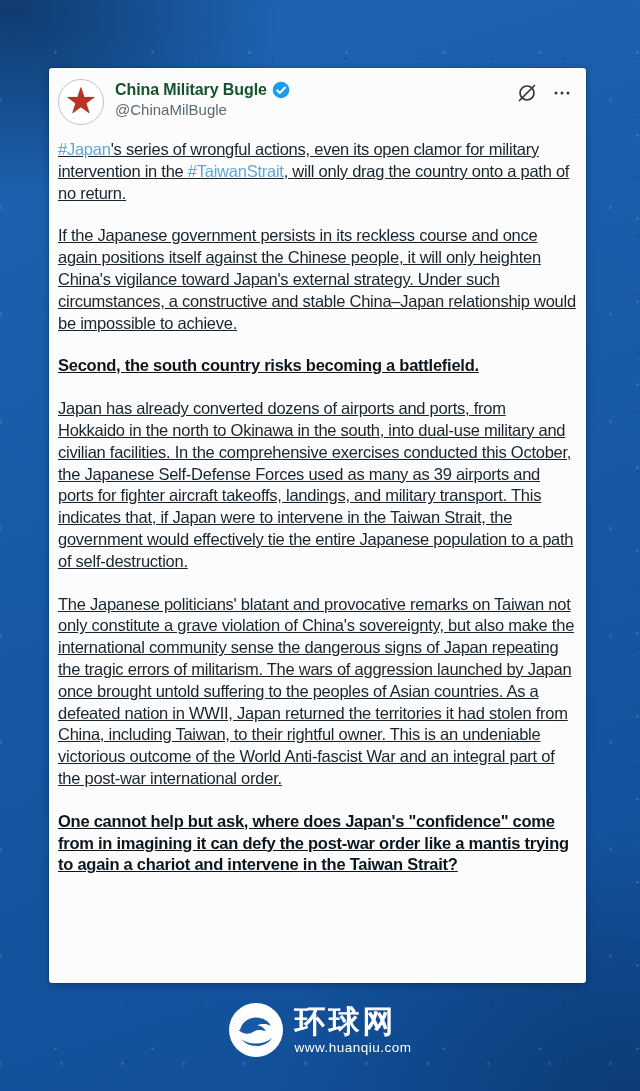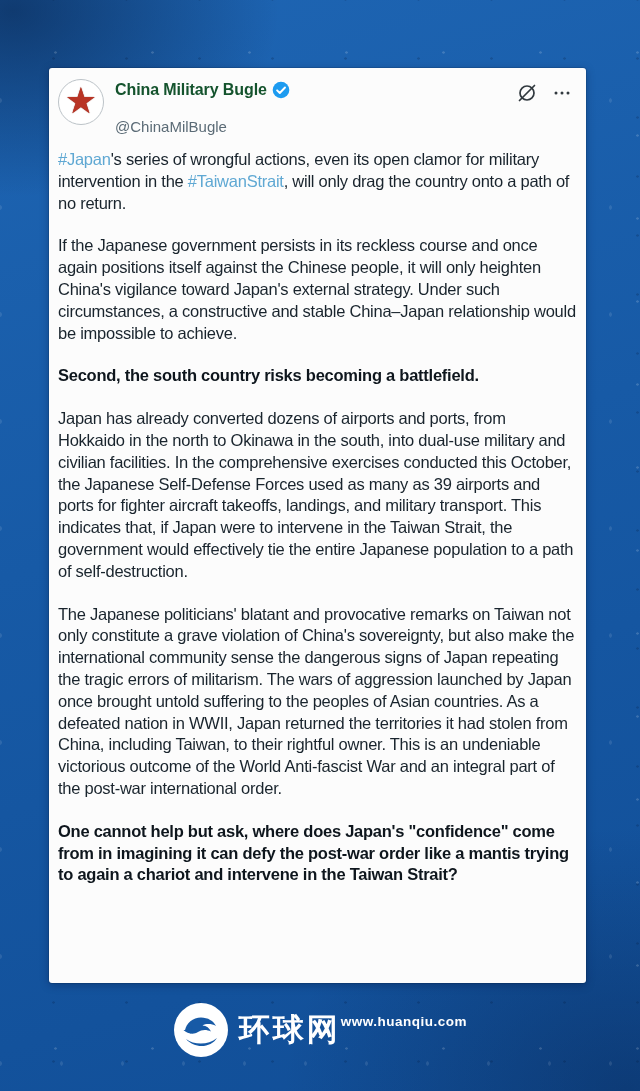--- a/index.html
+++ b/index.html
@@ -72,65 +72,65 @@
     font-weight: 700;
     font-size: 16px;
     color: #14532d;
     letter-spacing: -0.1px;
     cursor: pointer;
   }
   .badge { display: inline-flex; }
   .author-handle {
     font-size: 15px;
     color: #5b6b76;
-    margin-top: 19px;
+    margin-top: 2px;
     cursor: pointer;
   }
   .header-actions {
     margin-left: auto;
     display: flex;
     align-items: center;
     gap: 15px;
     padding-top: 4px;
     padding-right: 4px;
   }
   .header-actions .act { cursor: pointer; display: inline-flex; }
   .tweet-body {
     margin-top: 14px;
     font-size: 16.5px;
     line-height: 21.8px;
     color: #19242d;
     letter-spacing: -0.25px;
   }
-  .tweet-body p { margin: 0 0 21px 0; }
+  .tweet-body p { margin: 0 0 21px 0; text-decoration: underline; }
   .tweet-body p:last-child { margin-bottom: 0; }
   .tweet-body p.bold { font-weight: 700; color: #0e161d; }
   .hashtag { color: #5fa8d3; text-decoration: none; cursor: pointer; }
   .watermark {
     position: absolute;
     left: 0;
     right: 0;
     top: 1002px;
     display: flex;
     justify-content: center;
     align-items: center;
     gap: 10px;
     color: #ffffff;
   }
   .wm-logo { flex: 0 0 auto; display: inline-flex; }
-  .wm-text { display: flex; flex-direction: row; align-items: flex-start; justify-content: center; }
+  .wm-text { display: flex; flex-direction: column; align-items: flex-start; justify-content: center; }
   .wm-site-name {
     font-size: 31px;
     font-weight: 700;
     letter-spacing: 3px;
     line-height: 1.1;
   }
   .wm-site-url {
     font-size: 13.5px;
-    font-weight: 700;
+    font-weight: 400;
     letter-spacing: 0.5px;
     margin-top: 1px;
   }
 </style>
 </head>
 <body>
 
 <div class="bg">
 
   <article class="card">

